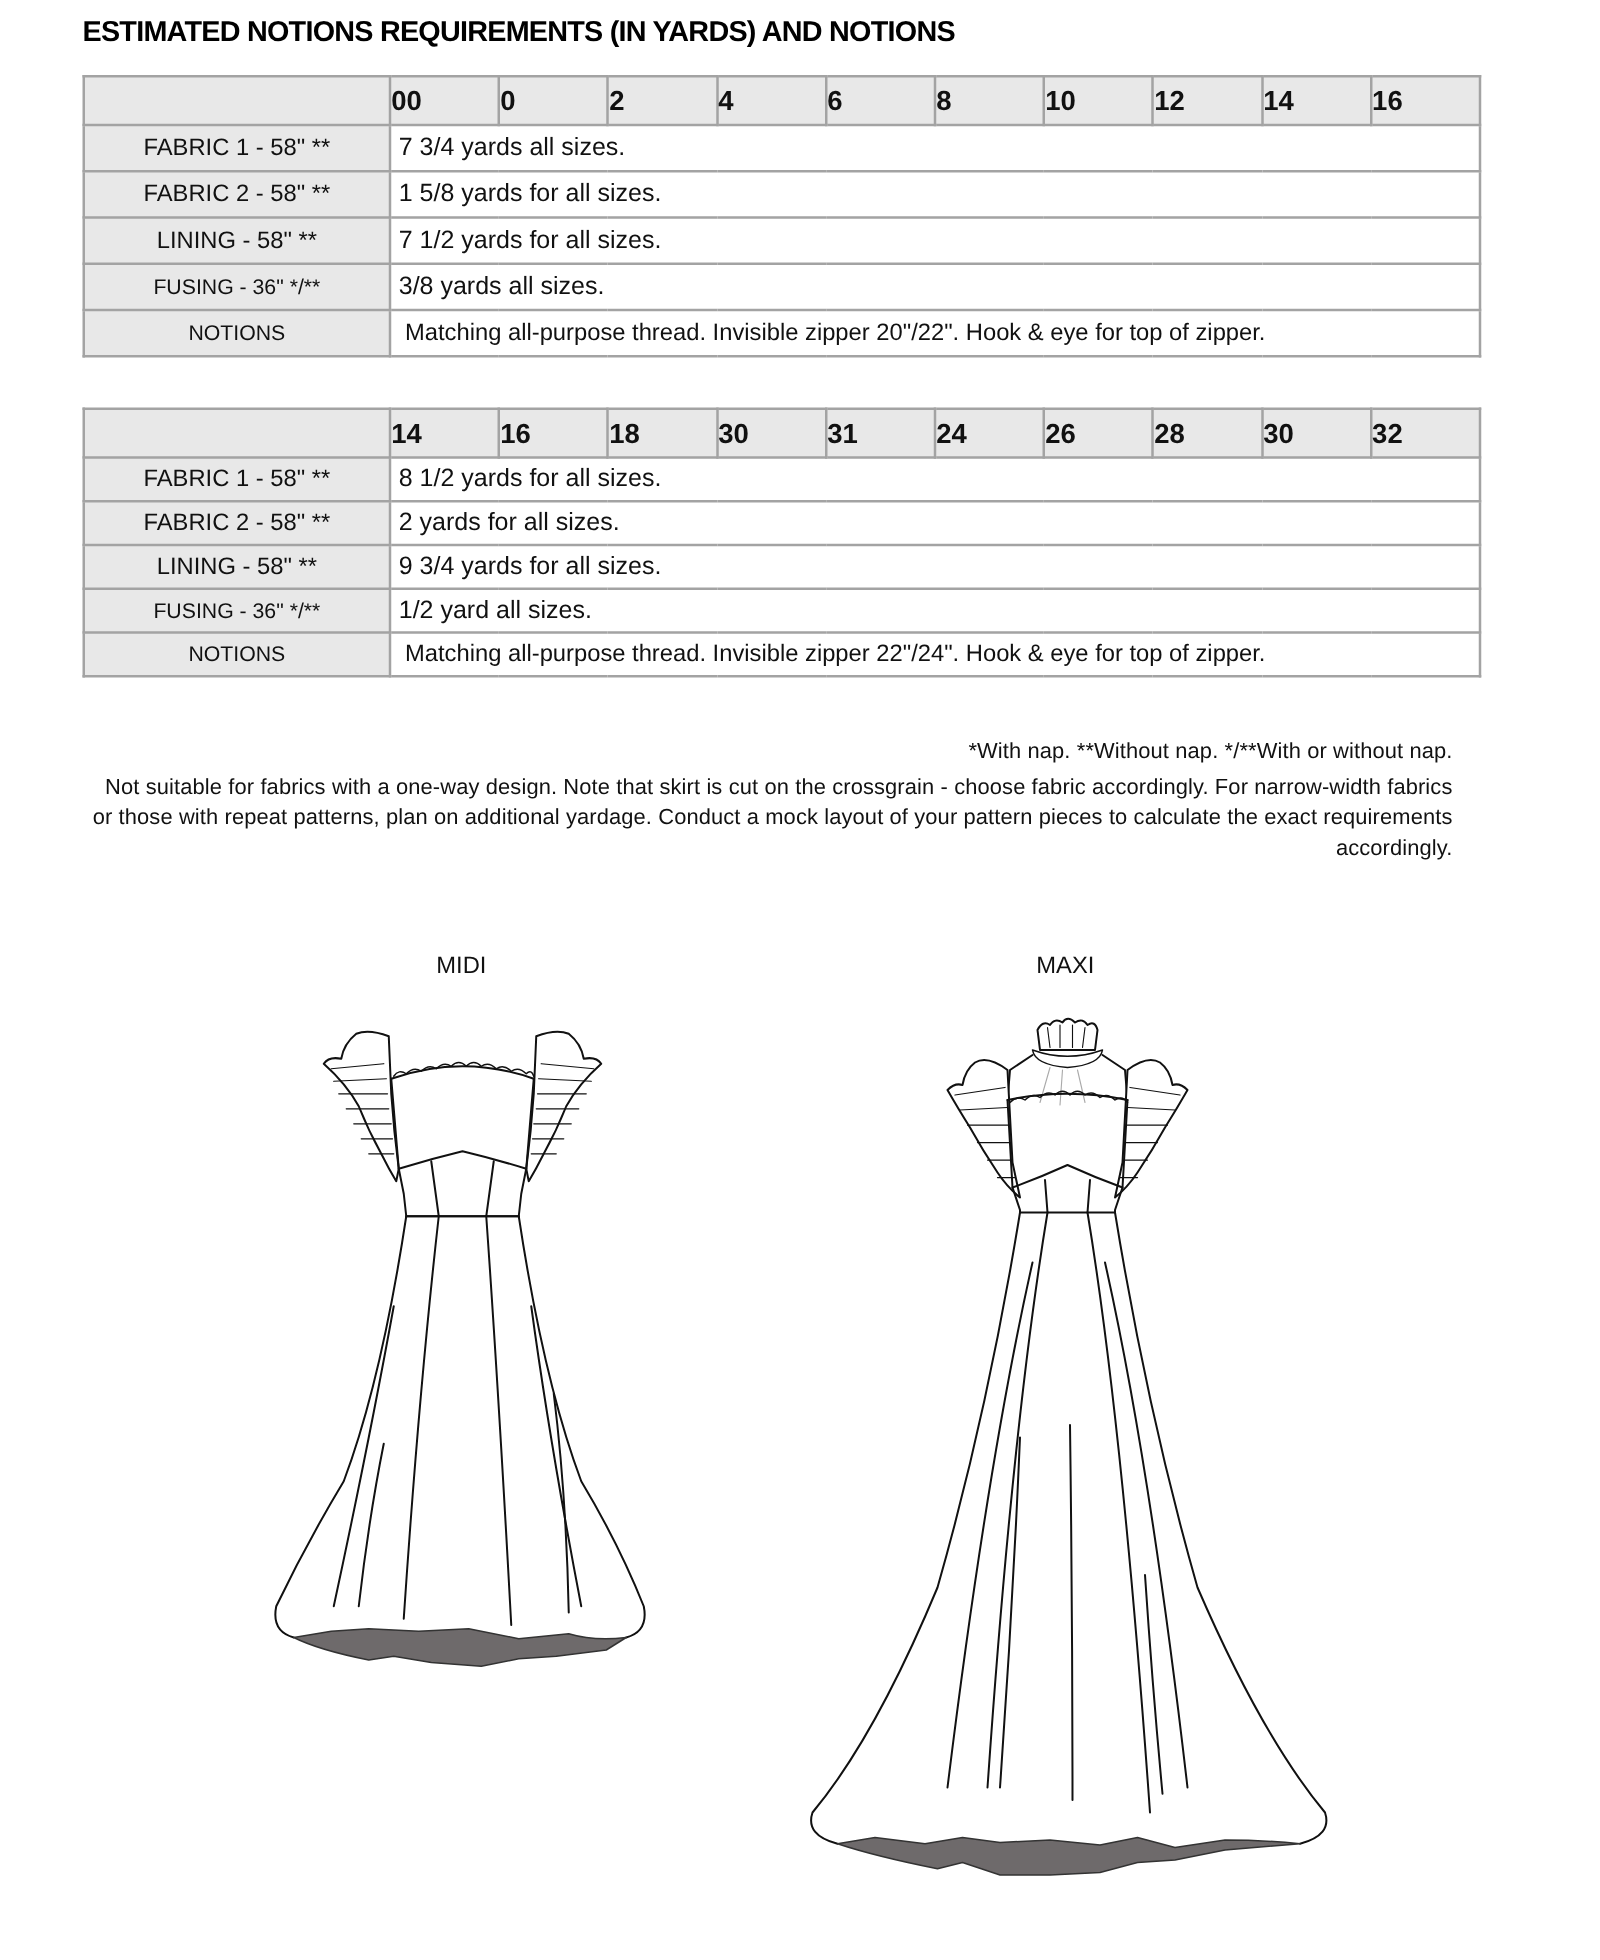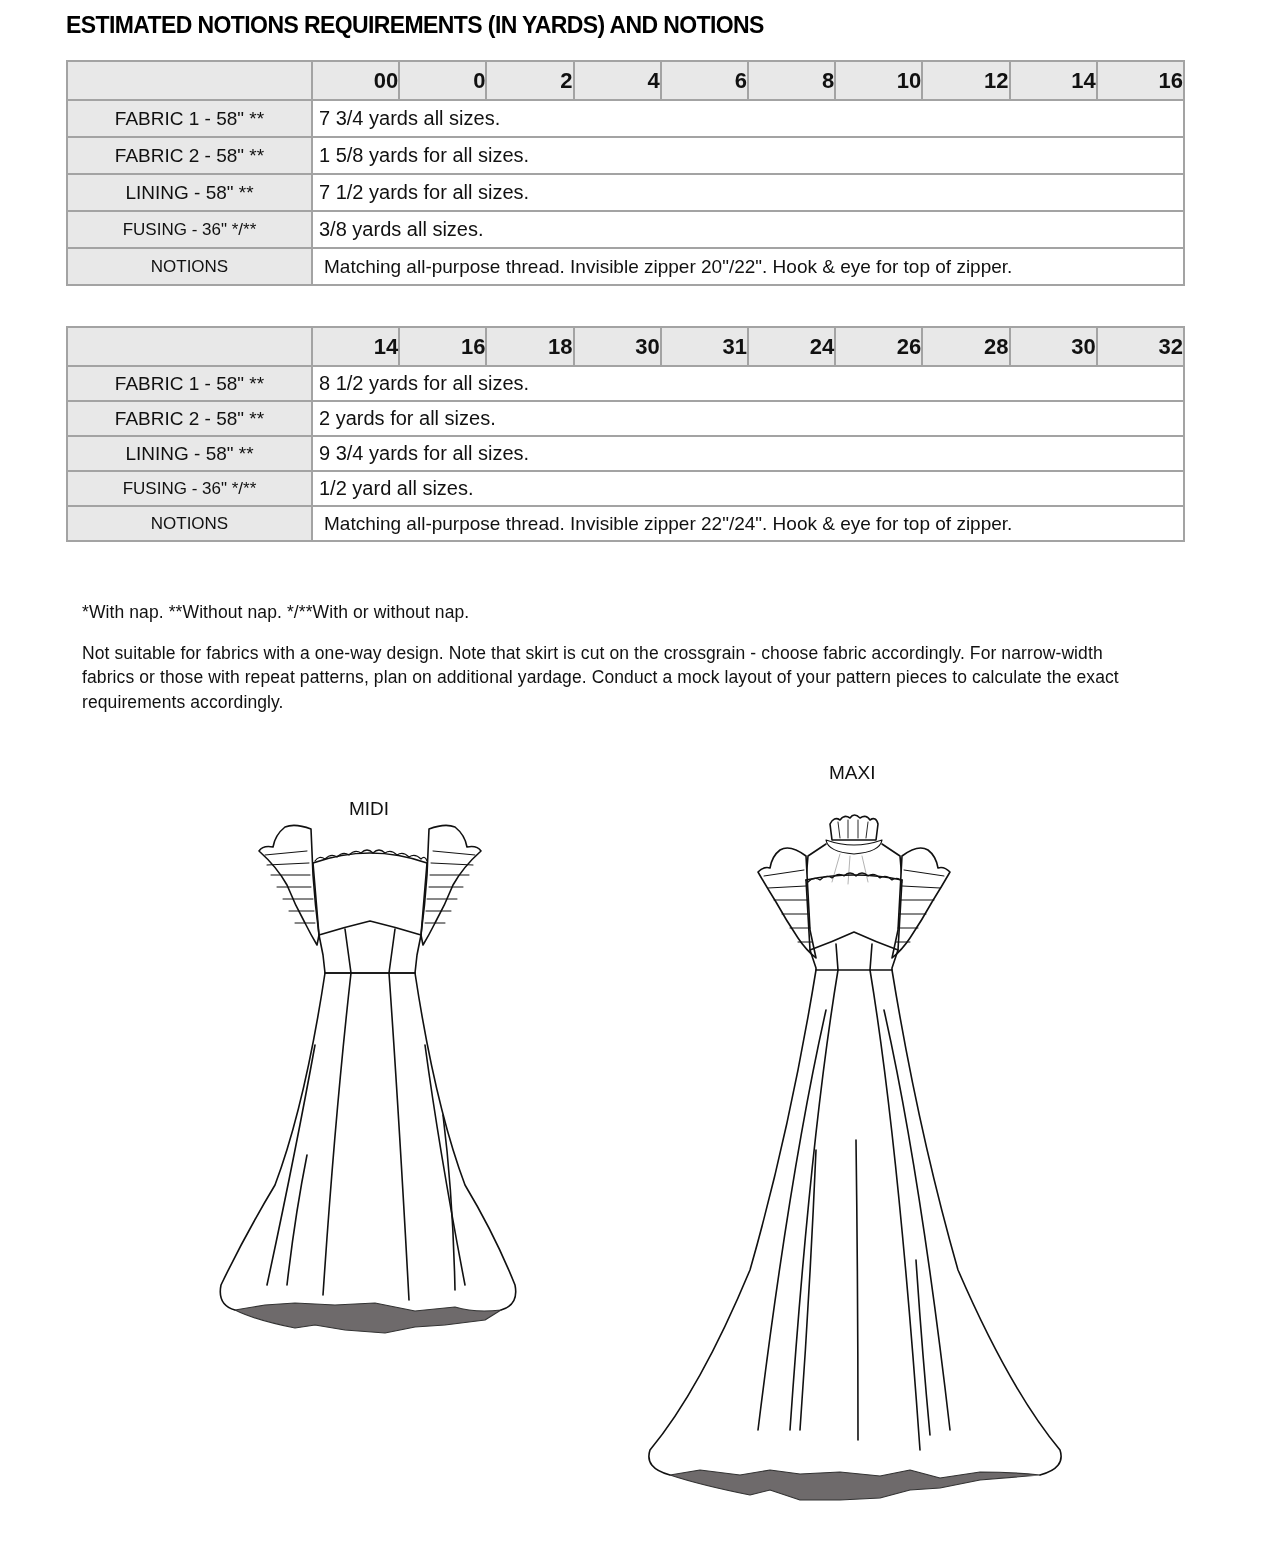--- a/index.html
+++ b/index.html
@@ -1,33 +1,33 @@
 <!DOCTYPE html>
 <html><head>
 <meta charset="utf-8">
 <style>
   html, body { margin: 0; padding: 0; background: #ffffff; }
   body { width: 1280px; height: 1568px; position: relative; font-family: "Liberation Sans", sans-serif; color: #111; overflow: hidden; }
   .title { position: absolute; left: 66px; top: 12px; font-size: 23px; font-weight: bold; letter-spacing: -0.6px; color: #000; }
   table.req { position: absolute; left: 66px; width: 1119px; border-collapse: collapse; table-layout: fixed; }
   table.req td, table.req th { border: 2px solid #a3a3a3; padding: 0; }
-  table.req th { background: #e8e8e8; font-size: 22px; font-weight: bold; color: #111; text-align: right; height: 37px; }
+  table.req th { background: #e8e8e8; font-size: 22px; font-weight: bold; color: #111; text-align: left; height: 37px; }
   table.req th.blank { width: 243px; }
   table.req td.lbl { background: #e8e8e8; text-align: center; font-size: 19px; color: #111; }
   table.req td.lbl.small { font-size: 17px; }
   table.req td.val { background: #fff; font-size: 20px; color: #111; padding-left: 6px; border-radius: 14px; }
   table.req td.val.notion { padding-left: 11px; font-size: 19px; }
   #t1 { top: 60px; }
   #t2 { top: 326px; }
   #t1 tr.r td { height: 35px; }
   #t2 tr.r td { height: 33px; }
   .notes { position: absolute; left: 66px; top: 584px; width: 1100px; font-size: 17.5px; line-height: 24.5px; color: #111; letter-spacing: 0.1px; }
-  .notes p { margin: 16px; }
+  .notes p { margin: 4px; text-align: right; }
   .caption { position: absolute; font-size: 19px; color: #111; }
-  #cap-midi { left: 349px; top: 762px; margin-top: 36px; }
+  #cap-midi { left: 349px; top: 762px; }
   #cap-maxi { left: 829px; top: 762px; }
   svg.dress { position: absolute; }
   #midi-svg { left: 215px; top: 815px; }
   #maxi-svg { left: 640px; top: 810px; }
 </style>
 </head>
 <body>
 
 <div class="title">ESTIMATED NOTIONS REQUIREMENTS (IN YARDS) AND NOTIONS</div>
 

